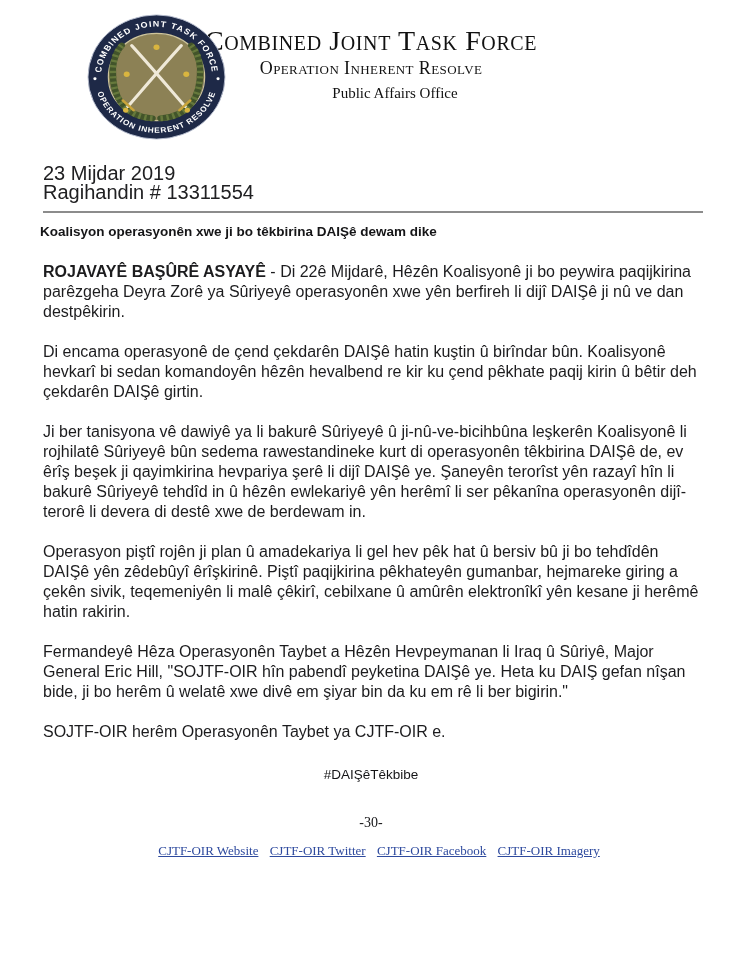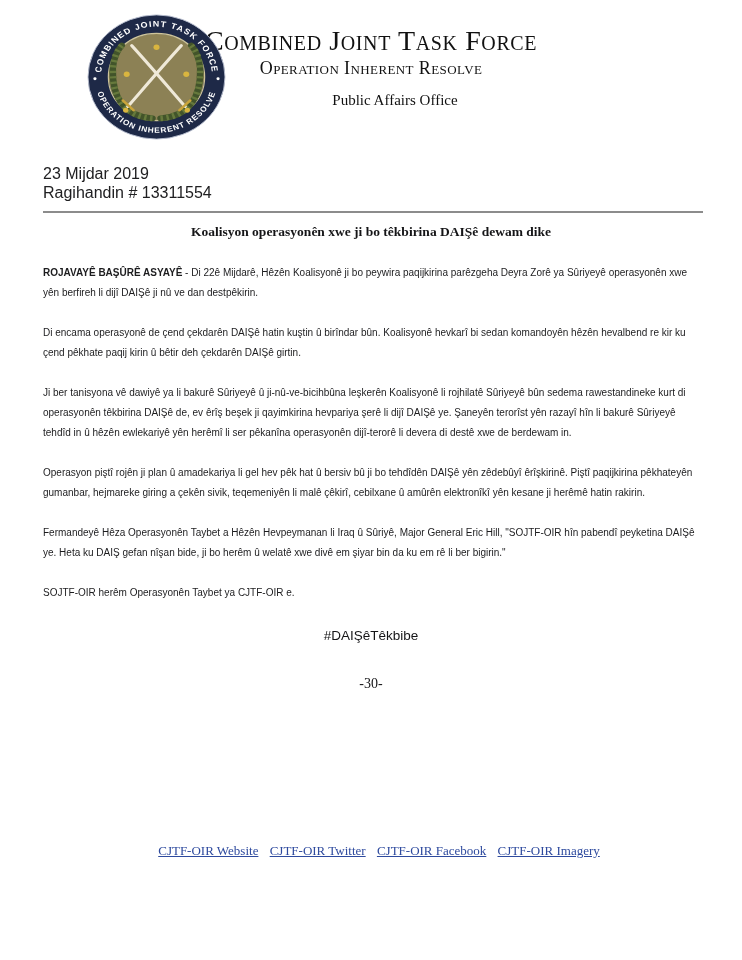--- a/index.html
+++ b/index.html
@@ -6,27 +6,27 @@
   .page{
     width:742px;height:960px;position:relative;margin:0 auto;background:#ffffff;
     font-family:"Liberation Sans",sans-serif;color:#1c1c1e;overflow:hidden;
   }
   
   .letterhead{position:relative;height:152px;padding-top:26px;box-sizing:border-box;}
   .seal{position:absolute;left:87px;top:14px;width:139px;height:126px;}
   .org{text-align:center;font-family:"Liberation Serif",serif;color:#111;}
   .org-line1{font-size:28px;font-variant:small-caps;letter-spacing:.6px;line-height:30px;}
   .org-line2{font-size:18px;font-variant:small-caps;letter-spacing:.4px;line-height:20px;margin-top:2px;}
-  .org-line3{font-size:15px;line-height:18px;margin-top:13px;padding-left:48px;}
+  .org-line3{font-size:15px;line-height:18px;margin-top:6px;padding-left:48px;}
   
-  .meta{margin:12px 0 0 43px;font-size:16px;line-height:19px;color:#202022;}
+  .meta{margin:12px 0 0 43px;font-size:20px;line-height:19px;color:#202022;}
   .divider{height:2px;background:#8c8c8c;margin:9px 39px 11px 43px;}
   
-  .title{text-align:center;font-weight:bold;font-size:13.5px;margin:0 40px 23px;color:#151517;font-family:Liberation Serif, serif;}
-  .bodycopy{margin:0 40px 0 43px;font-size:10px;line-height:20px;}
+  .title{text-align:left;font-weight:bold;font-size:13.5px;margin:0 40px 23px;color:#151517;}
+  .bodycopy{margin:0 40px 0 43px;font-size:16px;line-height:20px;}
   .bodycopy p{margin:0 0 20px;}
   .lead{font-weight:bold;}
   .hashtag{text-align:center;font-size:13.5px;margin-top:25px;color:#151517;}
   .endmark{text-align:center;font-family:"Liberation Serif",serif;font-size:14px;margin-top:33px;color:#151517;}
   
   .docfooter{position:absolute;left:16px;right:0;top:843px;text-align:center;font-family:"Liberation Serif",serif;}
   .links{font-size:13px;}
   .links a{color:#2e4a9e;text-decoration:underline;margin:0 4px;cursor:pointer;}
   .contact{font-size:12px;line-height:17px;color:#222;}
   .contact-block{margin-top:13px;}

